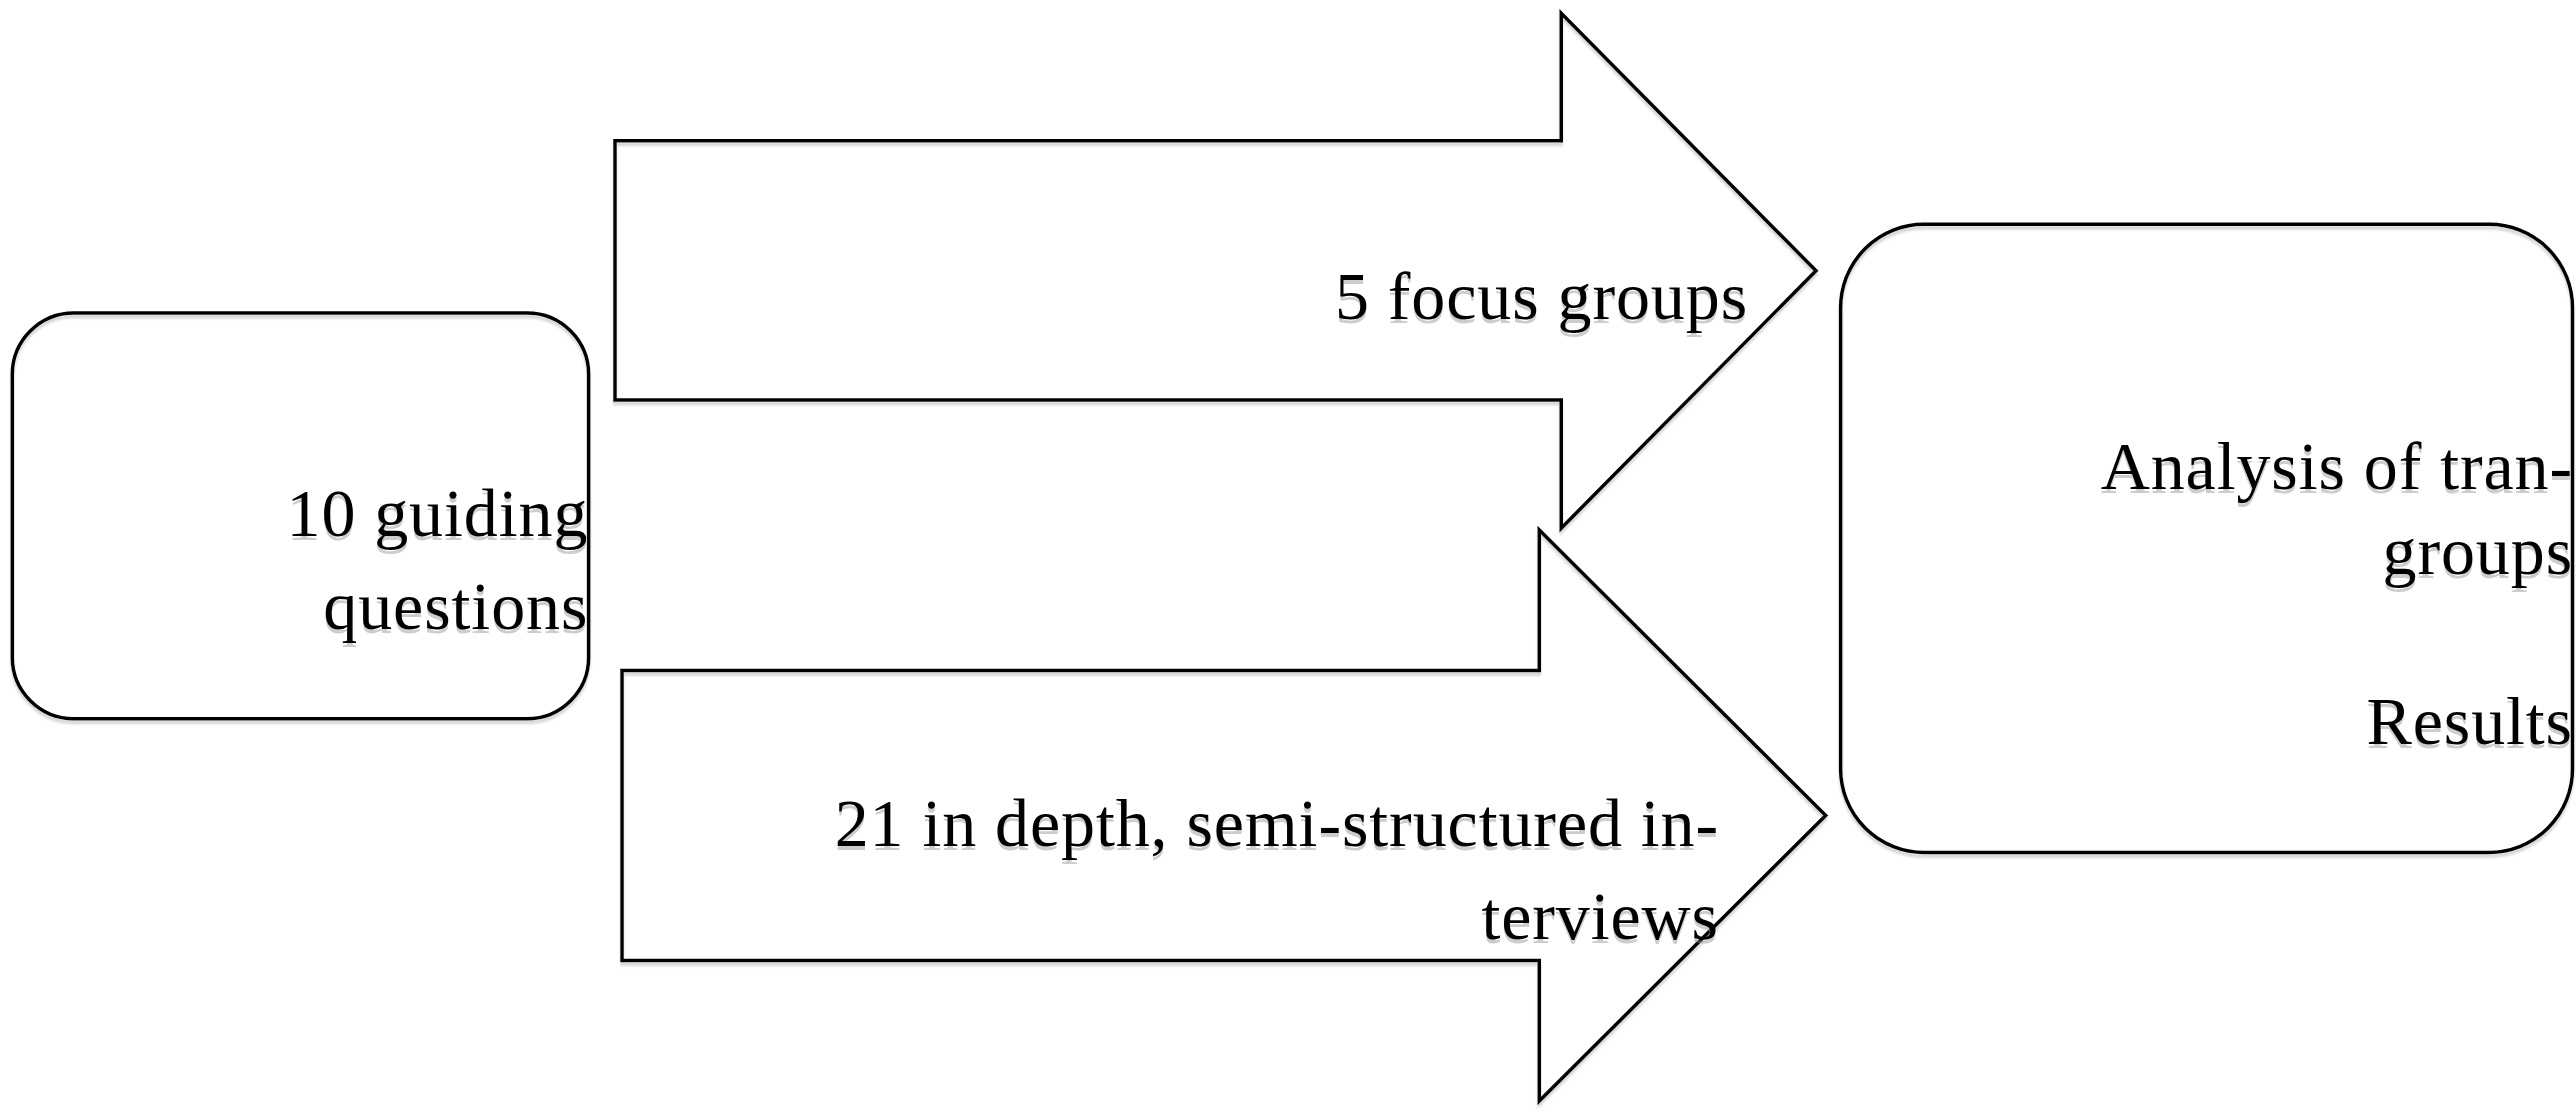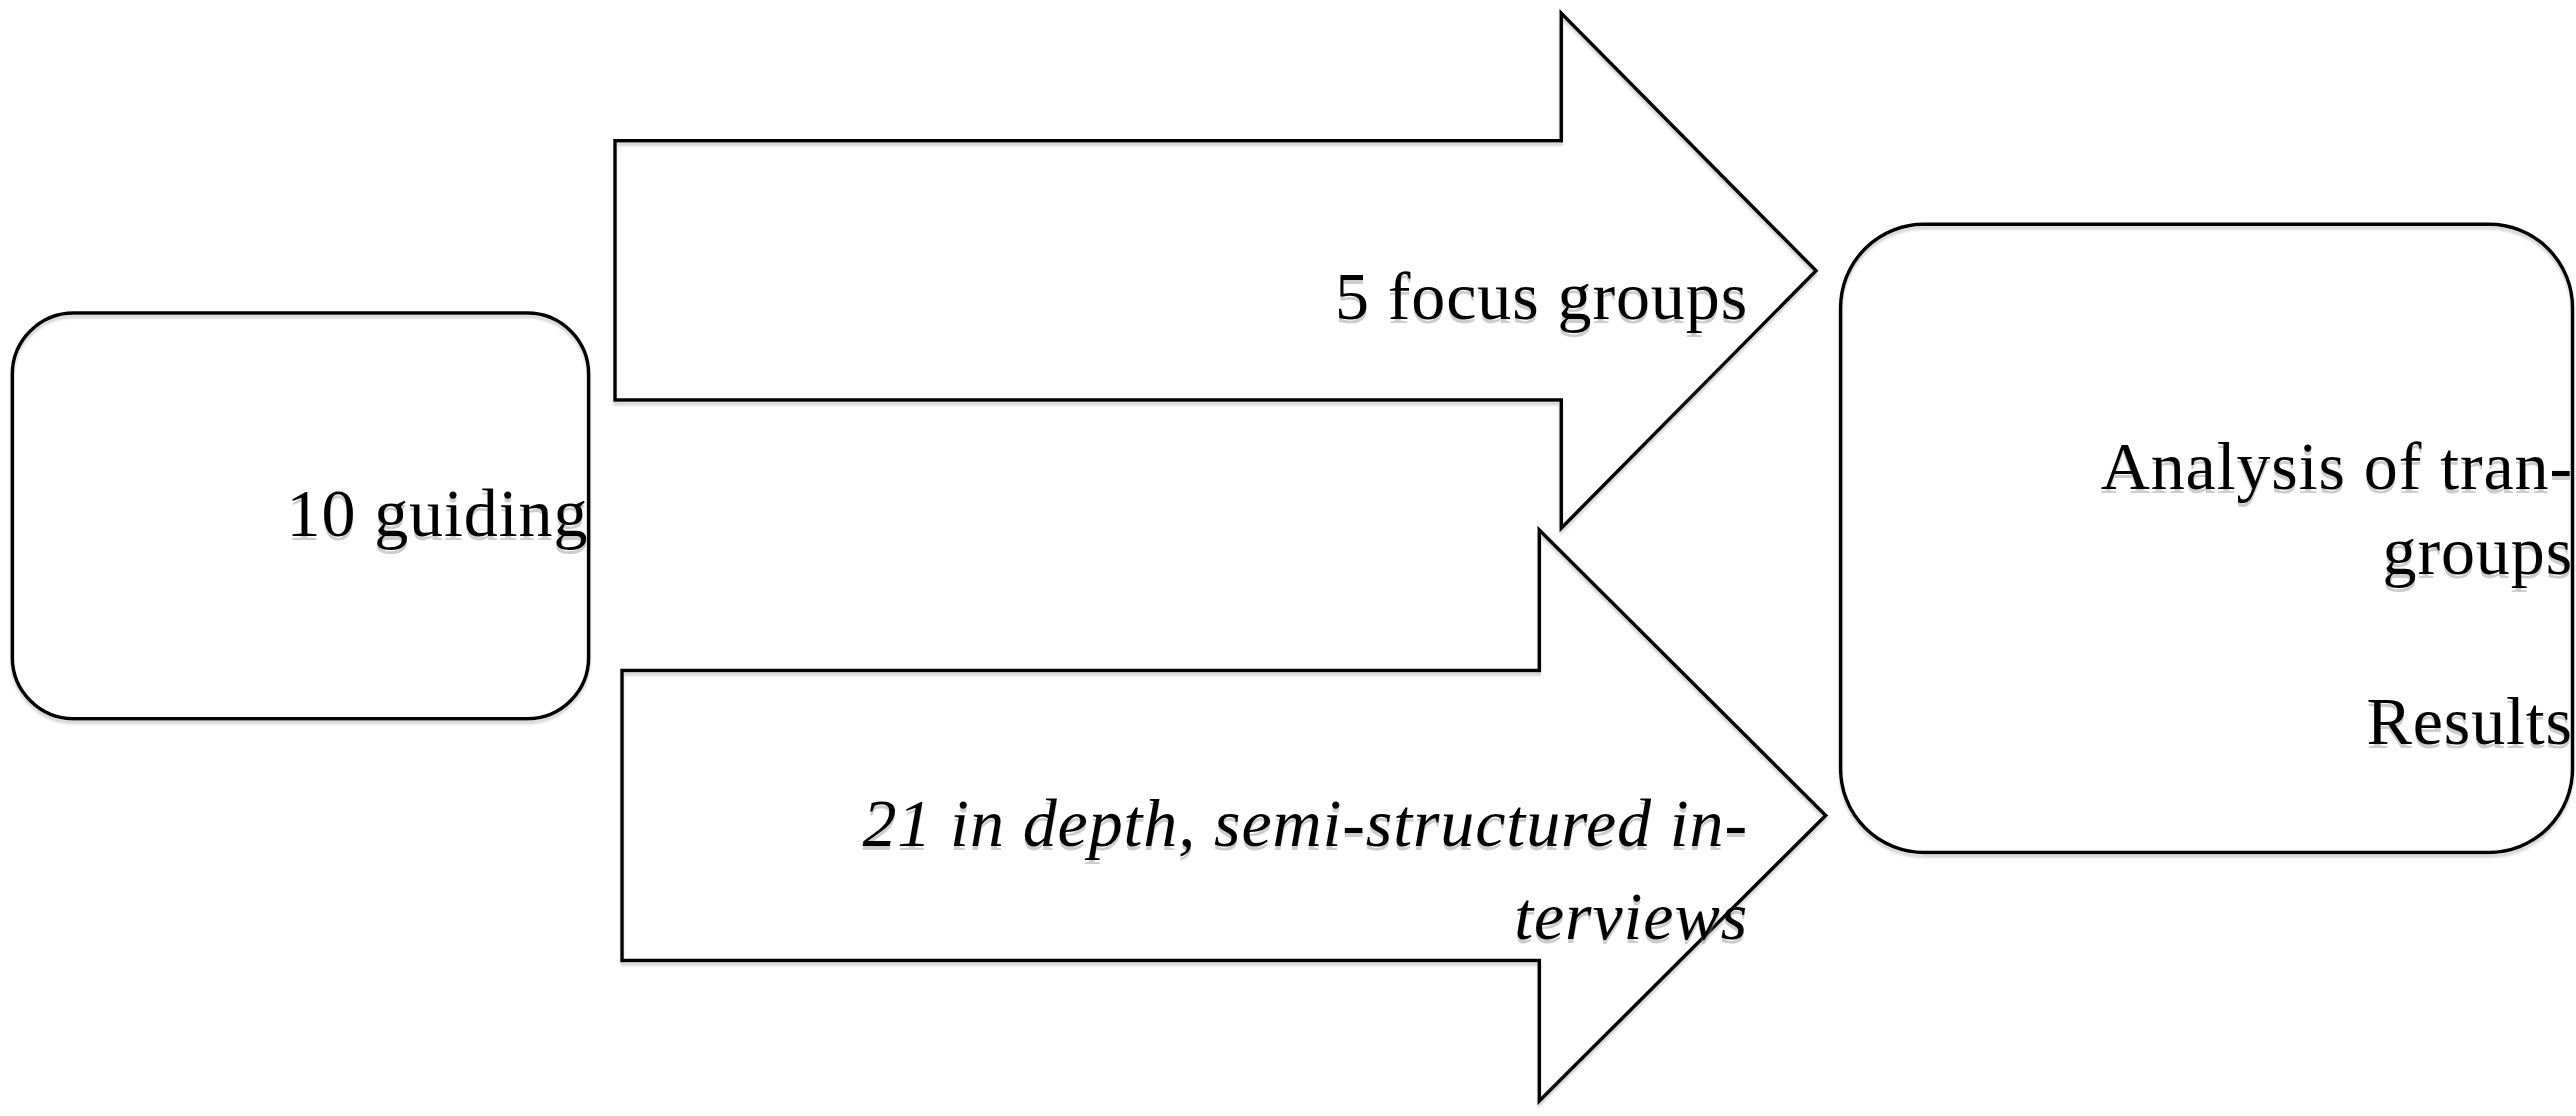--- a/index.html
+++ b/index.html
@@ -42,21 +42,21 @@
     line-height: 93px;
     letter-spacing: 0.9px;
     color: #000000;
     text-shadow: 0 3.5px 0 rgba(145,145,145,0.45);
     white-space: nowrap;
   }
   .label .line { display: block; }
 
   #left-box-label   { left: 12.3px;   top: 467px; width: 576px;  }
   #top-arrow-label  { left: 571px;  top: 250px; width: 1177px; }
-  #bottom-arrow-label { left: 571px; top: 777px; width: 1177px; font-style: italic; }
+  #bottom-arrow-label { left: 542px; top: 777px; width: 1177px; }
   #right-box-label  { left: 1841px; top: 392px; width: 732px; line-height: 85px; margin-top: 32px; }
   #right-box-label .line { height: 85px; }
 </style>
 </head>
 <body>
 
 <div id="stage">
 
   <svg id="shapes" viewBox="0 0 2932 1271" xmlns="http://www.w3.org/2000/svg">
     <defs>
@@ -81,20 +81,21 @@
     </g>
 
     <g>
       <rect class="shape-fill" x="2095" y="255" width="833" height="715" rx="95" ry="95"></rect>
       <rect class="shape-stroke" x="2095" y="255" width="833" height="715" rx="95" ry="95" filter="url(#lineShadow)"></rect>
     </g>
   </svg>
 
   <div class="label" id="left-box-label">
     <span class="line">10 guiding</span>
+    <span class="line">questions</span>
   </div>
 
   <div class="label" id="top-arrow-label">
     <span class="line">5 focus groups</span>
   </div>
 
   <div class="label" id="bottom-arrow-label">
     <span class="line">21 in depth, semi-structured in-</span>
     <span class="line">terviews</span>
   </div>

